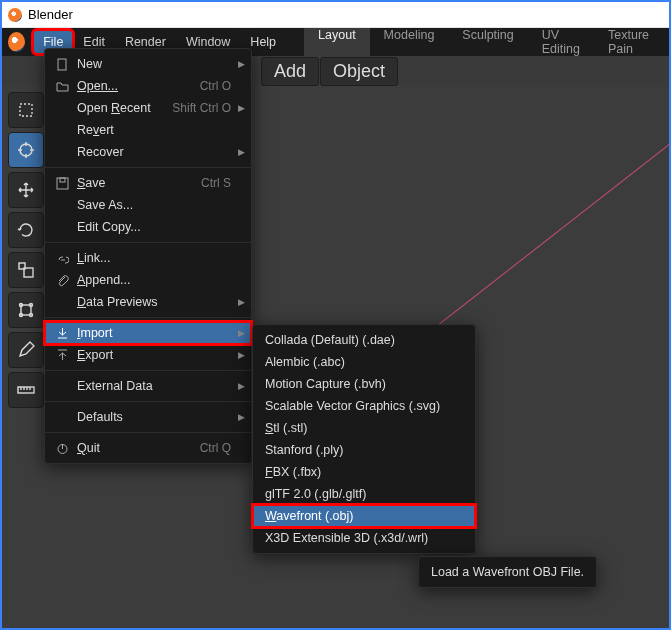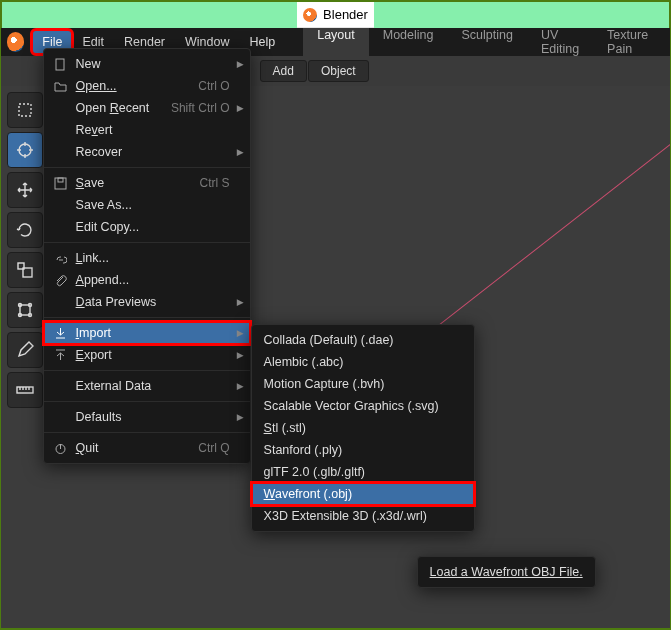--- a/index.html
+++ b/index.html
@@ -5,27 +5,26 @@
   * { margin: 0; padding: 0; box-sizing: border-box; }
   body {
     font-family: -apple-system, BlinkMacSystemFont, "Segoe UI", Arial, sans-serif;
     font-size: 12px;
     background: #fff;
     width: 671px;
     height: 630px;
     overflow: hidden;
   }
   .window {
-    border: 2px solid #4d7c0f;
+    border: 2px solid #3b82f6;
     width: 671px;
     height: 630px;
     display: flex;
     flex-direction: column;
-    background: #86efac;
-    align-items: center;
+    background: #1d4ed8;
   }
   .titlebar {
     height: 26px;
     background: #fff;
     display: flex;
     align-items: center;
     padding: 0 6px;
     border-bottom: 1px solid #e5e5e5;
   }
   .blender-logo {
@@ -85,21 +84,21 @@
   .ws-tab.active {
     background: #3a3a3a;
     color: #eee;
   }
   .toolbar {
     height: 30px;
     background: #3a3a3a;
     display: flex;
     align-items: center;
     color: #ddd;
-    font-size: 12px;
+    font-size: 18px;
     padding-left: 260px;
     gap: 2px;
   }
   .toolbar .pill {
     background: #2d2d2d;
     border: 1px solid #1e1e1e;
     padding: 3px 12px;
     border-radius: 3px;
     margin-left: -1px;
     cursor: pointer;
@@ -223,21 +222,20 @@
     top: 528px;
     left: 416px;
     background: #191919;
     border: 1px solid #2e2e2e;
     border-radius: 4px;
     color: #ddd;
     font-size: 12.5px;
     padding: 8px 12px;
     box-shadow: 0 4px 18px rgba(0,0,0,0.6);
     z-index: 6;
-    text-decoration: underline;
   }
 </style>
 </head>
 <body>
 
 <div class="window">
   <div class="titlebar">
     <div class="blender-logo"></div>
     <div class="titlebar-text">Blender</div>
   </div>
@@ -453,20 +451,23 @@
       <div class="row">
           <span>Scalable Vector Graphics (.svg)</span>
         </div>
       <div class="row">
           <span><span class="u">S</span>tl (.stl)</span>
         </div>
       <div class="row">
           <span>Stanford (.ply)</span>
         </div>
       <div class="row">
+          <span><span class="u">F</span>BX (.fbx)</span>
+        </div>
+      <div class="row">
           <span>glTF 2.0 (.glb/.gltf)</span>
         </div>
       <div class="row highlight redbox">
           <span><span class="u">W</span>avefront (.obj)</span>
         </div>
       <div class="row">
           <span>X3D Extensible 3D (.x3d/.wrl)</span>
         </div>
     </div>
 

